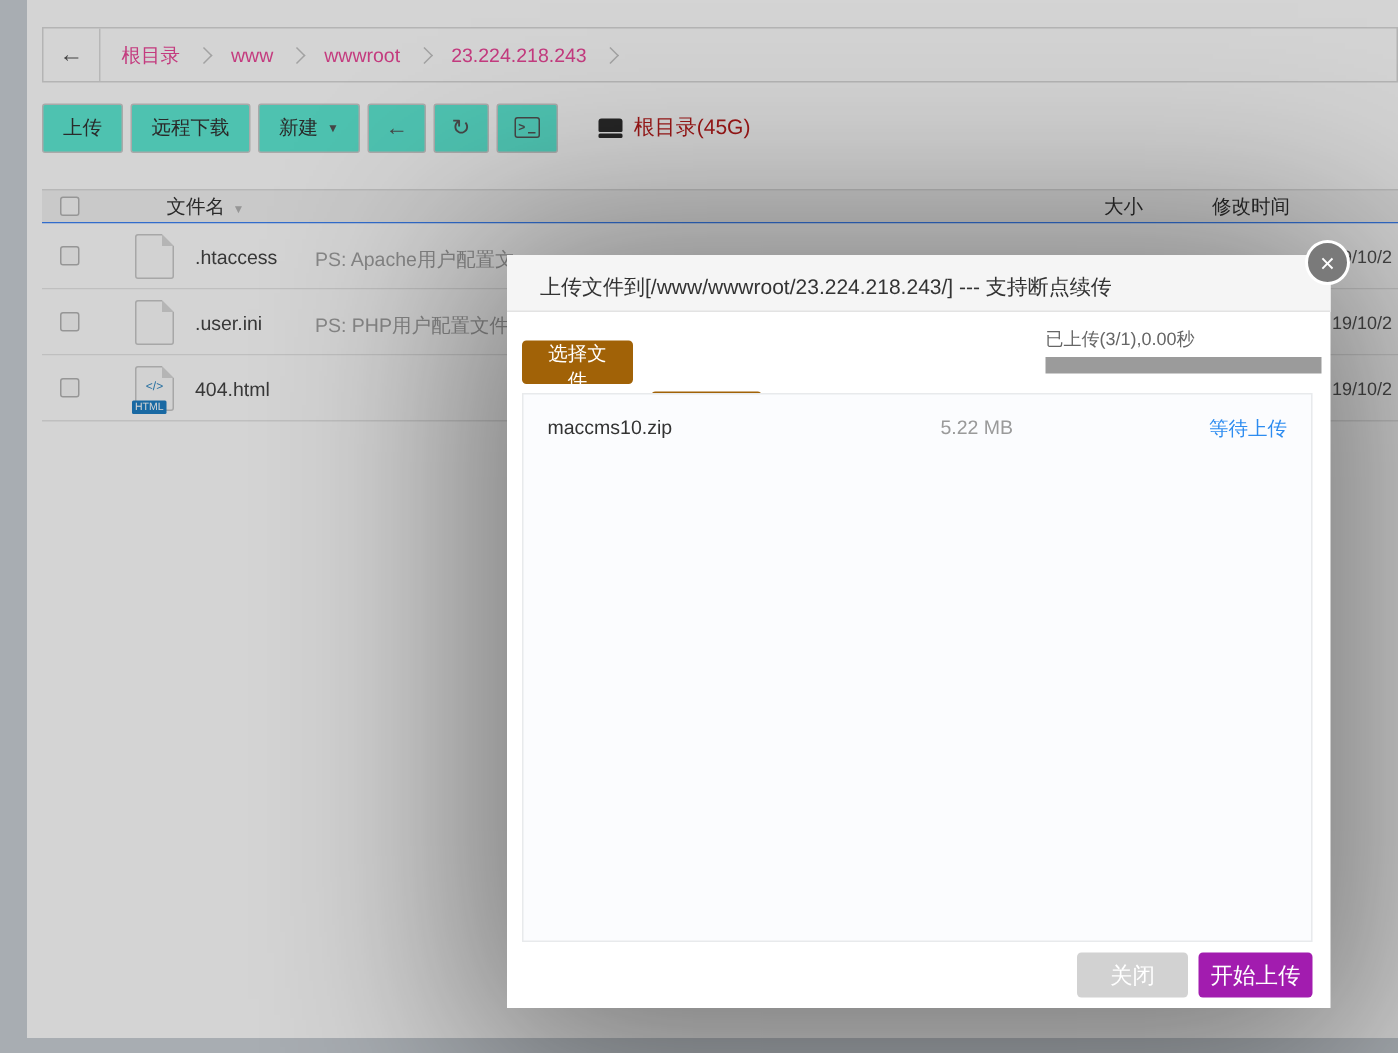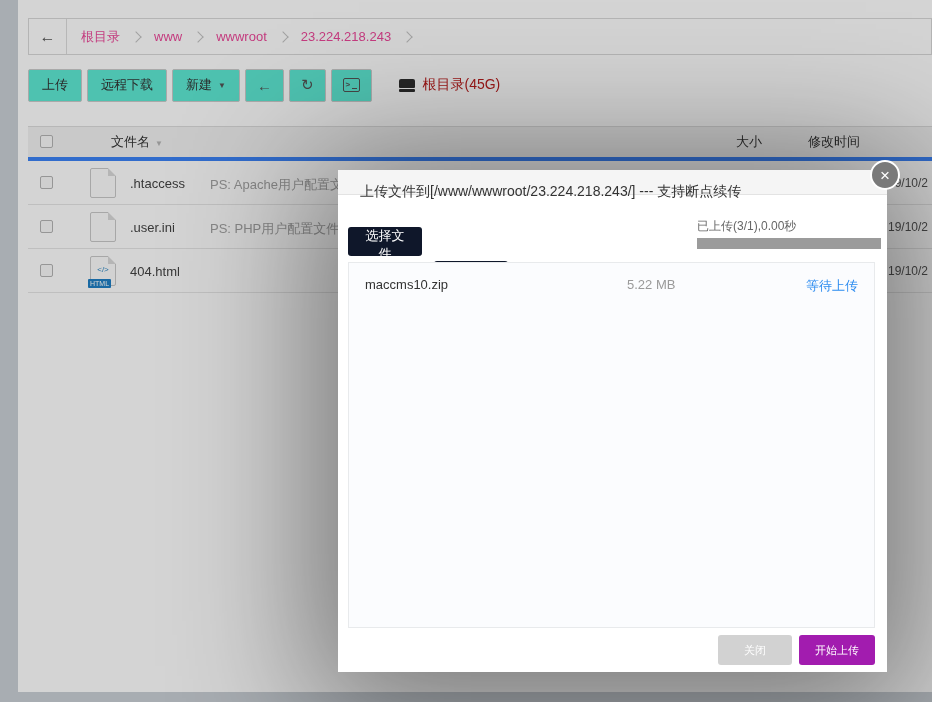--- a/index.html
+++ b/index.html
@@ -27,21 +27,21 @@
   .term-box { width:17px; height:14px; border:1px solid #555; border-radius:2px; position:relative; }
   .term-box::before { content:">"; position:absolute; left:2px; top:1px; font-size:8px; font-weight:bold; color:#555; }
   .term-box::after { content:""; position:absolute; right:2px; bottom:2px; width:5px; height:1px; background:#555; }
   .disk { display:flex; align-items:center; margin-left:22px; }
   .disk-icon { margin-right:8px; }
   .disk-icon .top { width:16px; height:9px; background:#2d2d2d; border-radius:2px 2px 1px 1px; }
   .disk-icon .base { width:16px; height:3px; background:#2d2d2d; margin-top:1px; border-radius:1px; }
   .disk-label { font-size:14px; color:#b91c1c; }
 
   .ftable { position:absolute; left:28px; top:126px; right:0; z-index:2; }
-  .thead { height:35px; background:#f2f2f2; border-top:1px solid #ddd; border-bottom:4px solid #3b82f6;
+  .thead { height:23px; background:#f2f2f2; border-top:1px solid #ddd; border-bottom:1px solid #3b82f6;
     position:relative; display:flex; align-items:center; }
   .cb { width:13px; height:13px; border:1px solid #b5b5b5; border-radius:2px; background:#f9f9f9;
     position:absolute; left:12px; top:50%; margin-top:-7px; cursor:pointer; }
   .col-name { position:absolute; left:83px; font-size:13px; color:#333; }
   .sort-caret { font-size:8px; color:#b5b5b5; margin-left:5px; }
   .col-size { position:absolute; left:708px; font-size:13px; color:#333; }
   .col-mtime { position:absolute; left:780px; font-size:13px; color:#333; }
   .frow { height:44px; border-bottom:1px solid #e6e6e6; background:#fff; position:relative; }
   .ficon { position:absolute; left:62px; top:7px; width:26px; height:30px; background:#fdfdfd;
     border:1px solid #c9c9c9; border-radius:2px; }
@@ -53,36 +53,36 @@
   .fname { position:absolute; left:102px; top:15px; font-size:13px; color:#444; cursor:pointer; }
   .fdesc { position:absolute; left:182px; top:15px; font-size:13px; color:#a3a3a3; white-space:nowrap; }
   .fdate { position:absolute; left:860px; top:15px; font-size:12px; color:#555; white-space:nowrap; }
 
   
   .overlay { position:absolute; inset:0; background:rgba(0,0,0,0.17); z-index:10; }
 
   
   .modal { position:absolute; left:338px; top:170px; width:549px; height:502px; background:#fff;
     z-index:20; box-shadow:0 15px 130px 25px rgba(0,0,0,0.45); }
-  .modal-title { height:25px; background:#f5f5f5; border-bottom:1px solid #e3e3e3; line-height:42px;
+  .modal-title { height:38px; background:#f5f5f5; border-bottom:1px solid #e3e3e3; line-height:42px;
     padding-left:22px; font-size:14px; color:#333; }
-  .choose-btn { position:absolute; height:29px; border-radius:3px; background:#0f172a; color:#fff;
+  .choose-btn { position:absolute; height:29px; border-radius:3px; background:#a16207; color:#fff;
     font-size:13px; border:none; padding:0 14px; cursor:pointer; top:57px; }
   .choose-file { left:10px; width:74px; }
   .choose-dir { left:96px; width:74px;margin-top:34px; }
   .prog-label { position:absolute; left:359px; top:48px; font-size:12px; color:#666; }
   .prog-bar { position:absolute; left:359px; top:68px; width:184px; height:11px; background:#9b9b9b; }
   .ulist { position:absolute; left:10px; right:12px; top:92px; height:366px; background:#fbfcfe;
     border:1px solid #e8eaec; overflow:hidden; }
   .urow { position:relative; height:44px; }
   .uname { position:absolute; left:16px; top:14px; font-size:13px; color:#333; }
   .usize { position:absolute; left:278px; top:14px; font-size:13px; color:#9a9a9a; }
   .ustatus { position:absolute; right:16px; top:14px; font-size:13px; color:#2d8cf0; cursor:pointer; }
   .modal-footer { position:absolute; left:0; right:0; bottom:0; height:44px; }
-  .fbtn { position:absolute; height:30px; border:none; border-radius:3px; color:#fff; font-size:11px;
+  .fbtn { position:absolute; height:30px; border:none; border-radius:3px; color:#fff; font-size:15px;
     cursor:pointer; top:7px; }
   .close-btn { right:95px; width:74px; background:#d2d2d2; }
   .start-btn { right:12px; width:76px; background:#a21caf; }
   .modal-x { position:absolute; left:870px; top:160px; width:30px; height:30px; border-radius:50%;
     background:#7a7a7a; border:2px solid #fff; z-index:21; cursor:pointer;
     display:flex; align-items:center; justify-content:center; color:#fff; font-size:17px; line-height:1; }
 </style>
 </head>
 <body>
 

